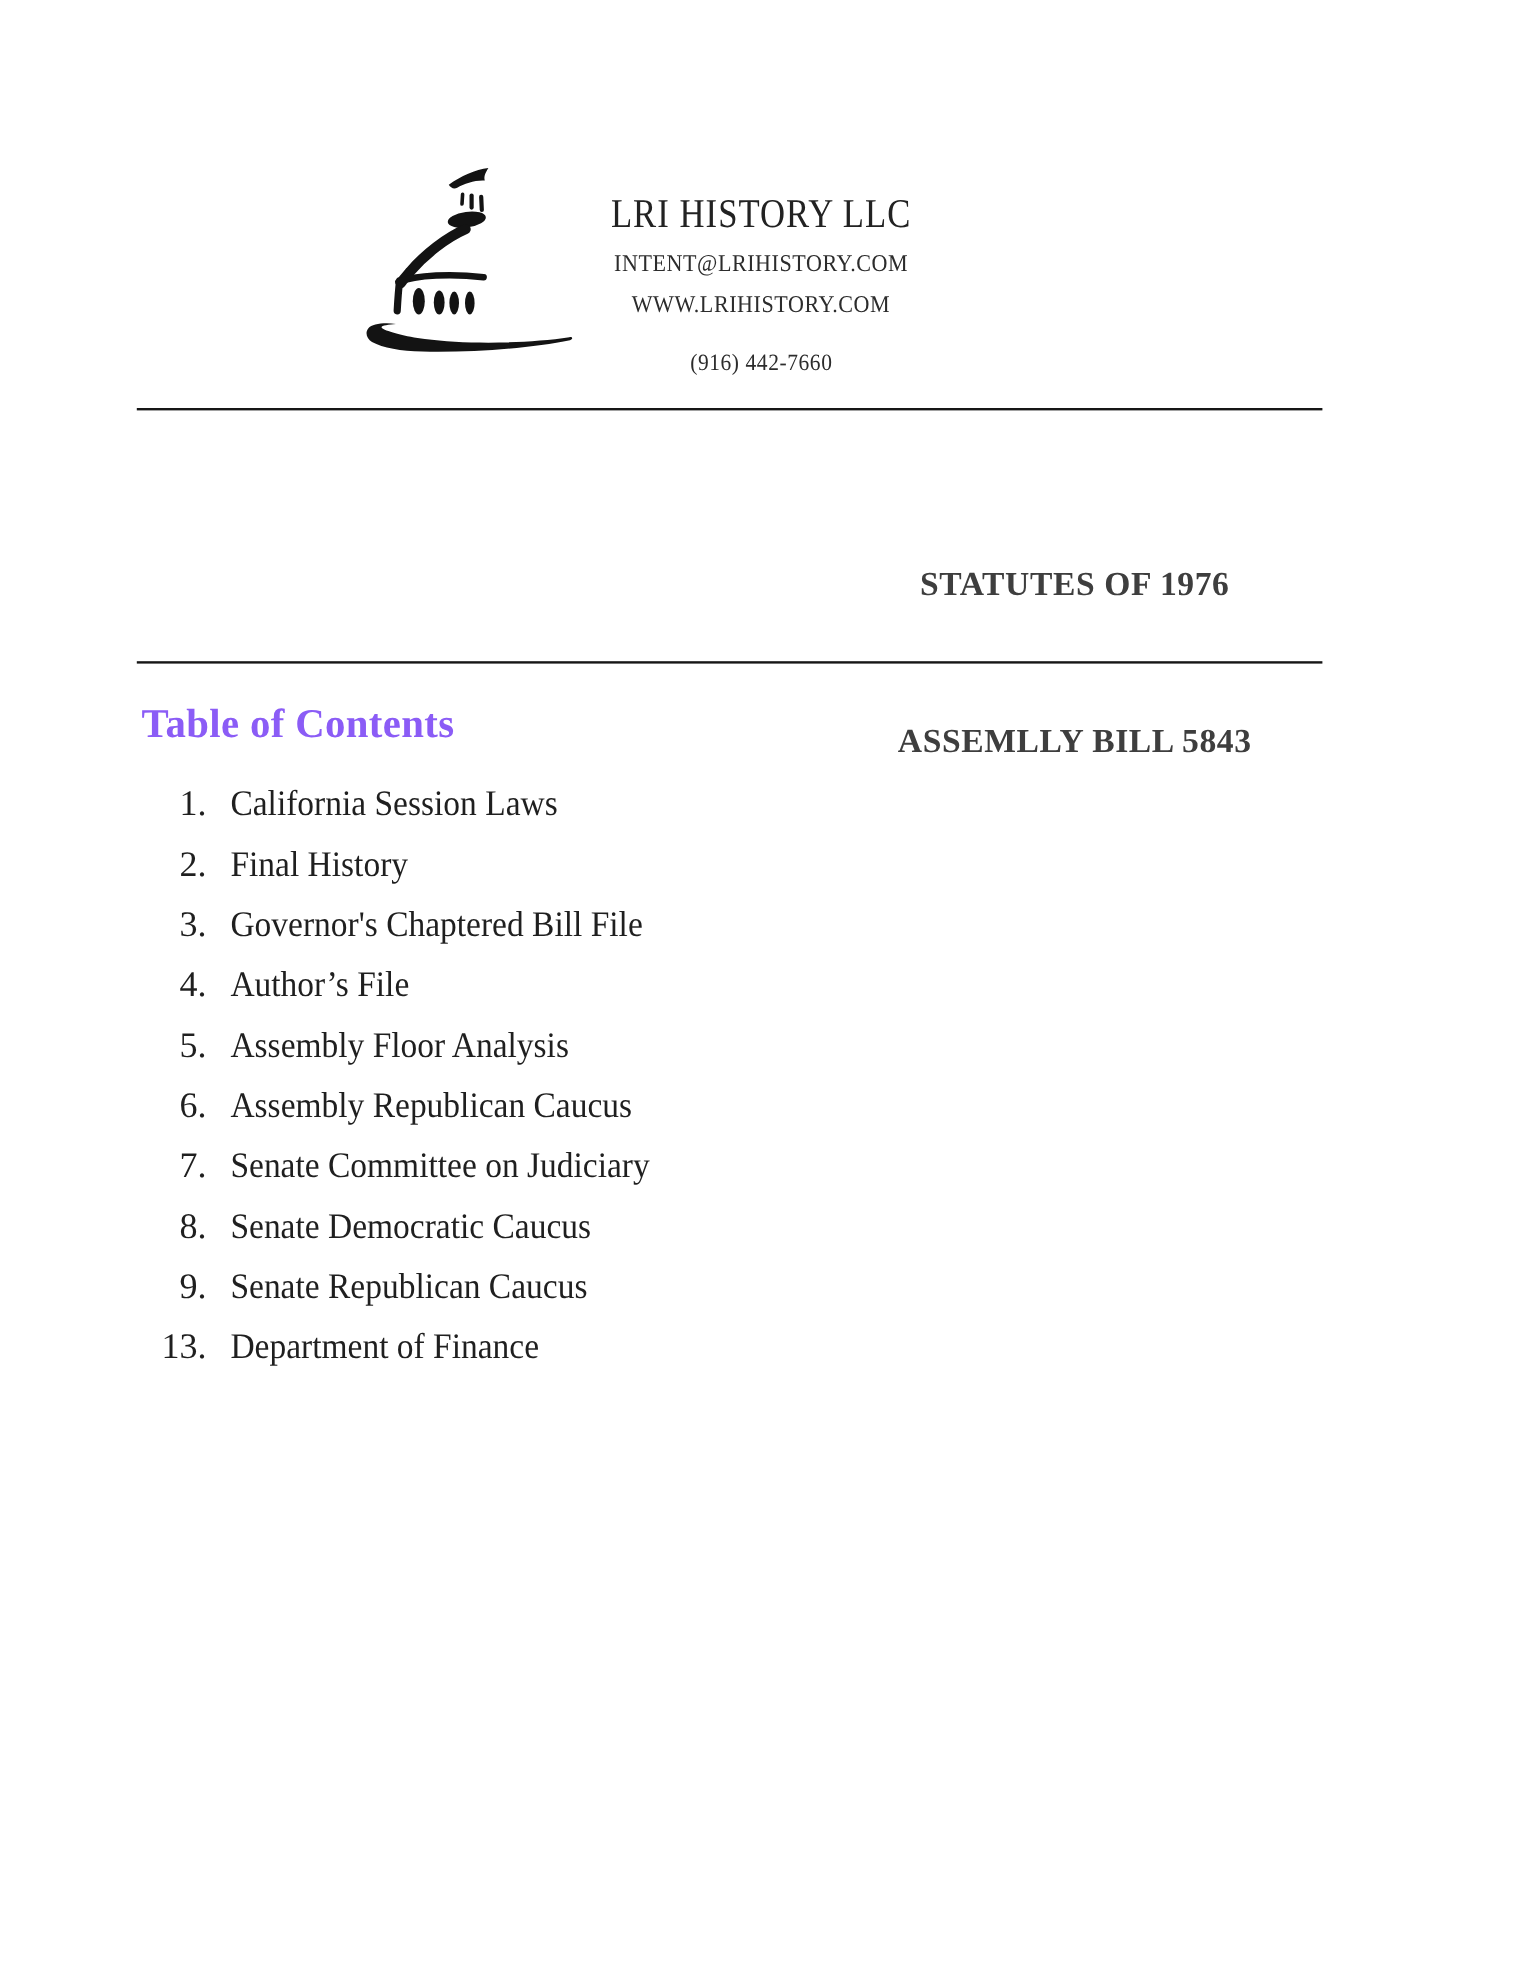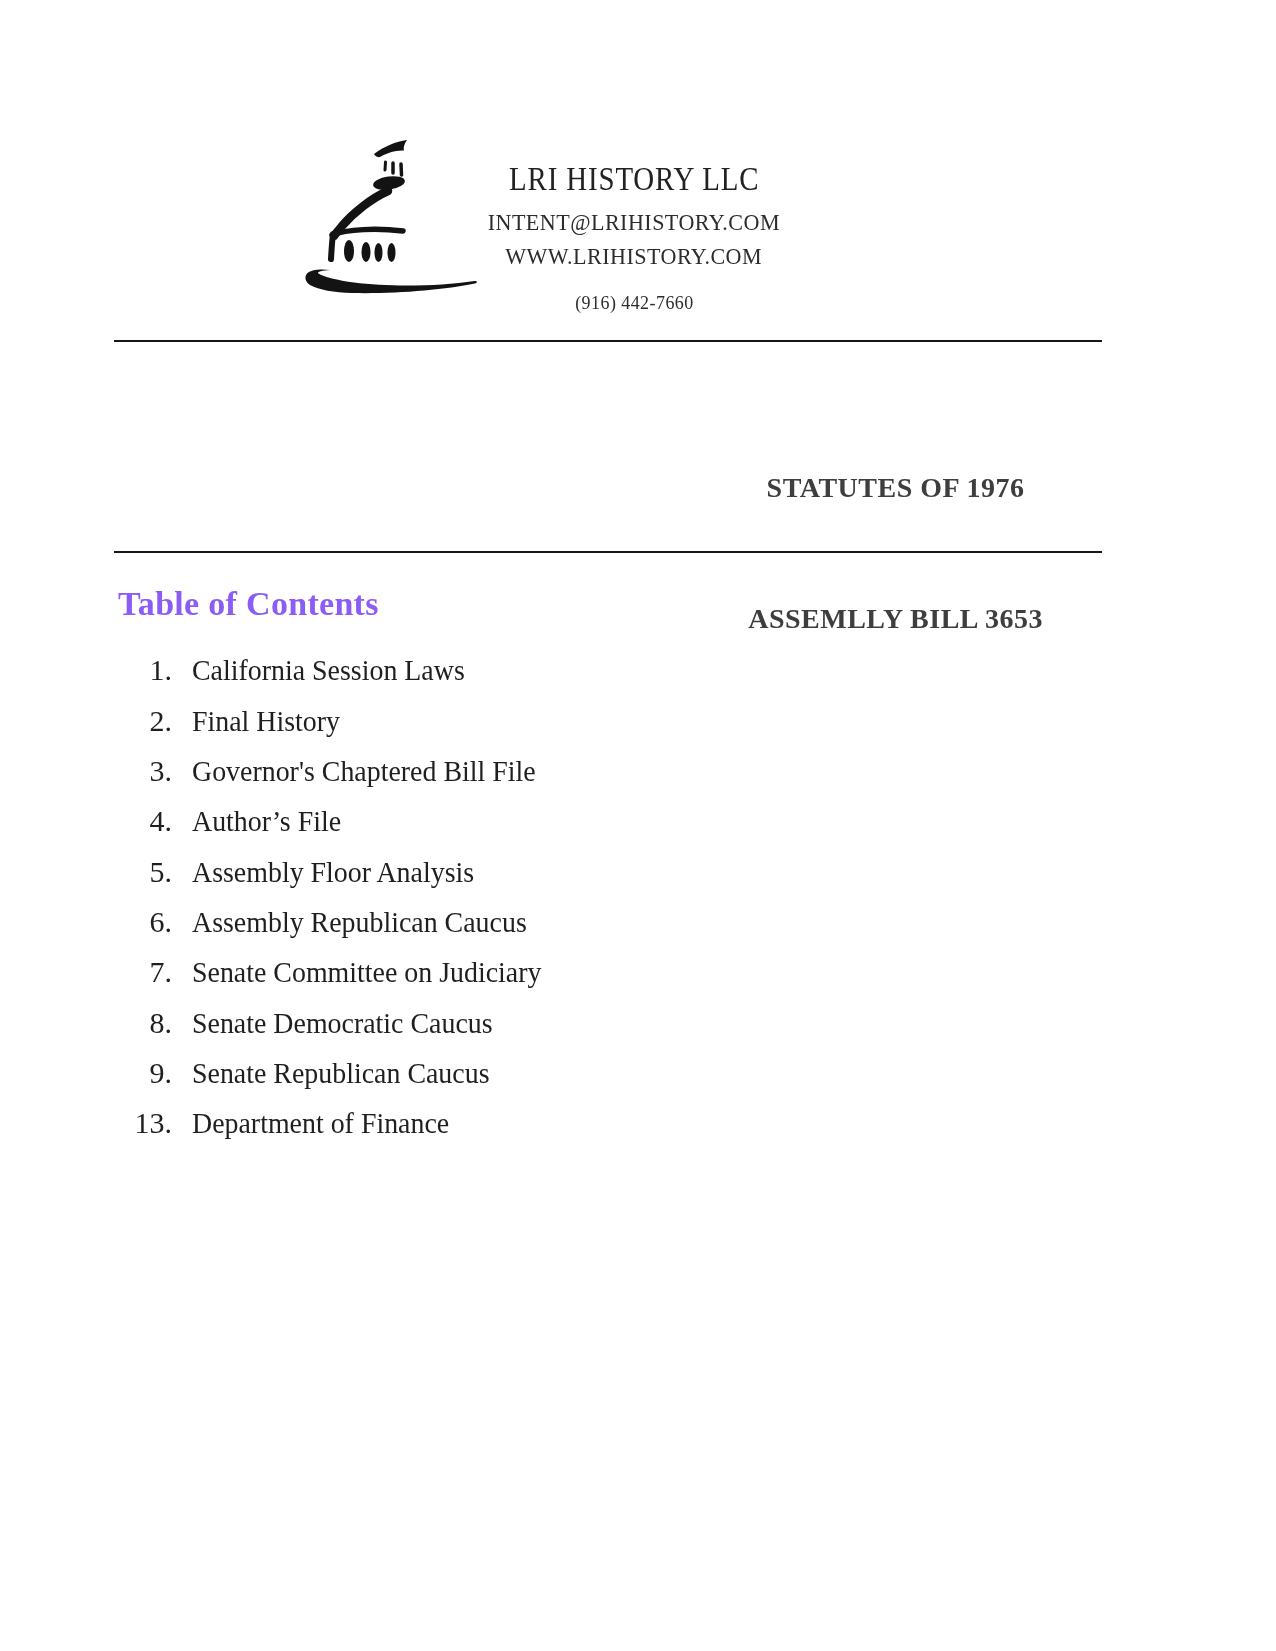--- a/index.html
+++ b/index.html
@@ -19,21 +19,21 @@
     width:196px; height:176px;
   }
   .header-text {
     position:absolute;
     left:334px; top:0;
     width:600px;
     text-align:center;
   }
   .header-line { position:absolute; left:0; width:600px; line-height:1; white-space:nowrap; }
   .company-name { top:162px; font-size:34px; letter-spacing:1px; color:#222; }
-  .contact-line { font-size:24px; letter-spacing:0.5px; color:#2c2c2c; }
+  .contact-line { font-size:20px; letter-spacing:0.5px; color:#2c2c2c; }
   .contact-email   { top:210px; }
   .contact-website { top:244px; }
   .contact-phone   { top:293px; font-size:19.5px; }
   .squeeze-85 { display:inline-block; transform:scaleX(.85); transform-origin:center; }
   .squeeze-92 { display:inline-block; transform:scaleX(.92); transform-origin:center; }
   
   .hline {
     position:absolute;
     left:114px; width:988px; height:2px;
     background:#161616;
@@ -129,21 +129,21 @@
     </div>
     <div class="header-line contact-line contact-phone">
       <span class="squeeze-92">(916) 442-7660</span>
     </div>
   </div>
 
   <div class="hline hline-top"></div>
 
   <div class="title-block">
     <div>STATUTES OF 1976</div>
-    <div>ASSEMLLY BILL 3653</div>
+    <div>ASSEMLLY BILL 5843</div>
   </div>
 
   <div class="hline hline-bottom"></div>
 
   <div class="toc-heading">Table of Contents</div>
 
   <div class="toc-list">
     <div class="toc-row">
       <span class="toc-num">1.</span>
       <span class="toc-label">California Session Laws</span>

